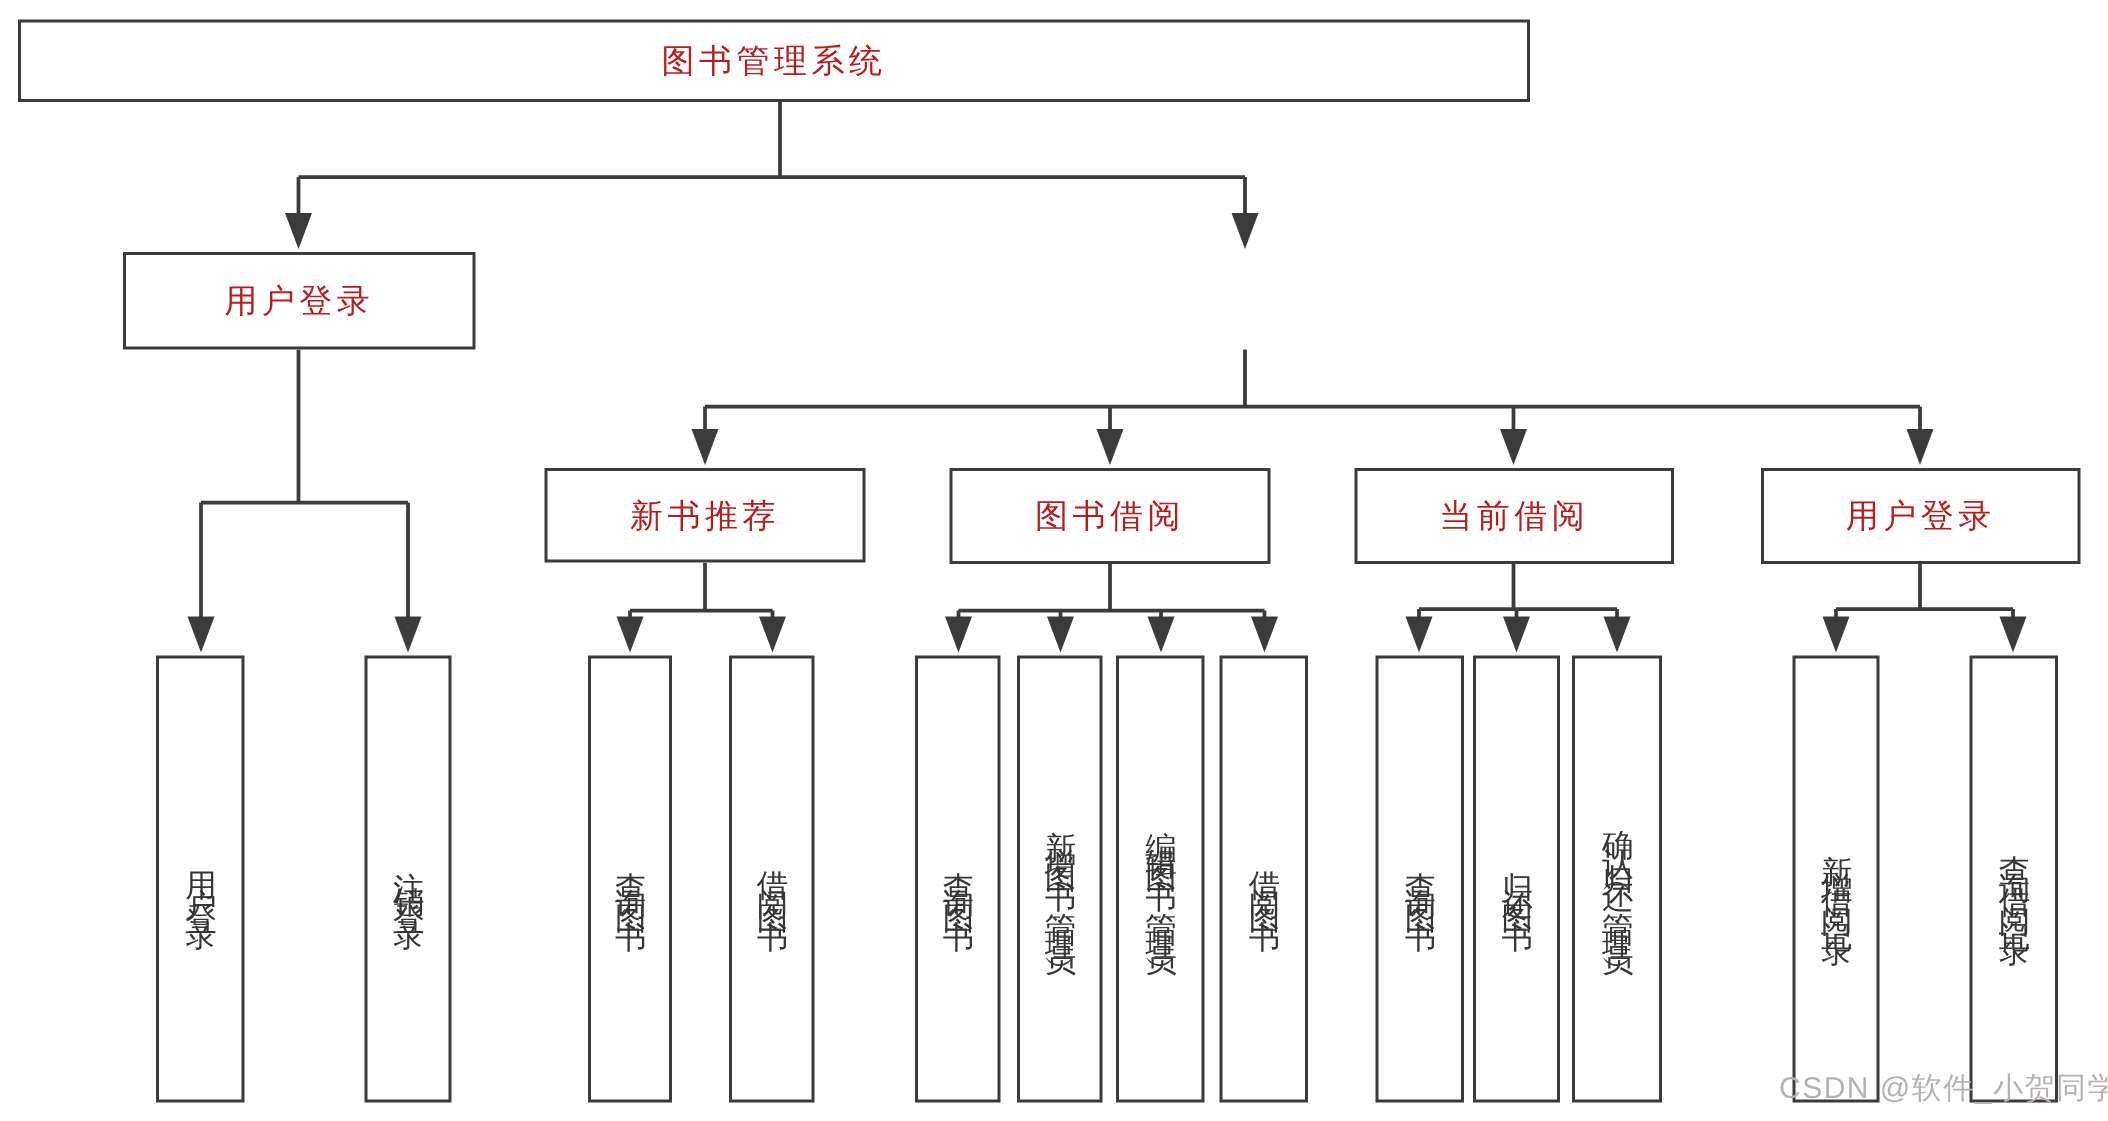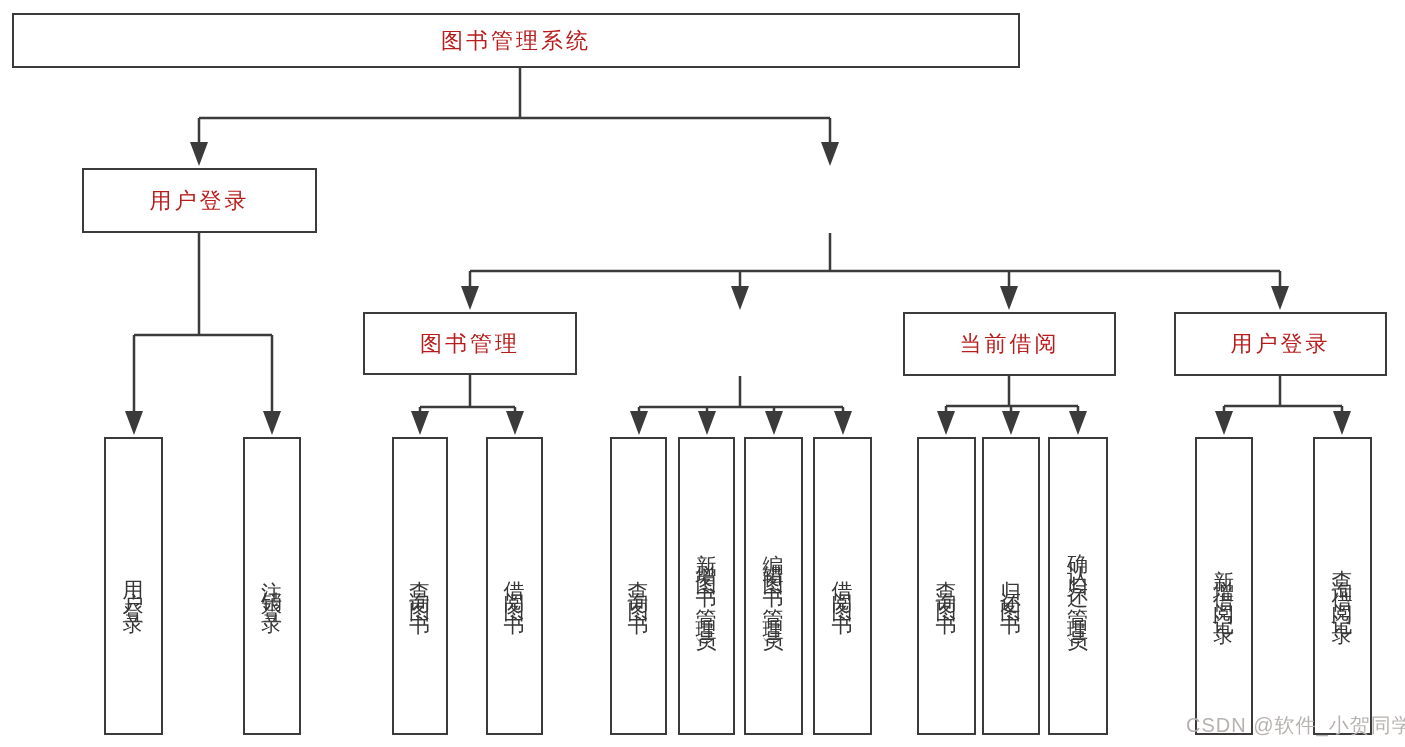--- a/index.html
+++ b/index.html
@@ -105,21 +105,22 @@
       <polygon points="1069,411 1087,411 1078,435"></polygon>
       <polygon points="1215,411 1233,411 1224,435"></polygon>
       <polygon points="1333,411 1351,411 1342,435"></polygon>
     </g>
   </svg>
 
   <div class="node" style="left:12px; top:13px; width:1008px; height:55px;">图书管理系统</div>
 
   <div class="node" style="left:82px; top:168px; width:235px; height:65px;">用户登录</div>
 
-  <div class="node" style="left:363px; top:312px; width:214px; height:63px;">图书管理</div>
+  <div class="node" style="left:363px; top:312px; width:214px; height:63px;">新书推荐</div>
+  <div class="node" style="left:633px; top:312px; width:214px; height:64px;">图书借阅</div>
   <div class="node" style="left:903px; top:312px; width:213px; height:64px;text-align:right;">当前借阅</div>
   <div class="node" style="left:1174px; top:312px; width:213px; height:64px;">用户登录</div>
 
   <div class="leaf" style="left:104px; width:59px;">
     <span class="vtext">用户登录</span>
   </div>
   <div class="leaf" style="left:243px; width:58px;">
     <span class="vtext">注销登录</span>
   </div>
 

